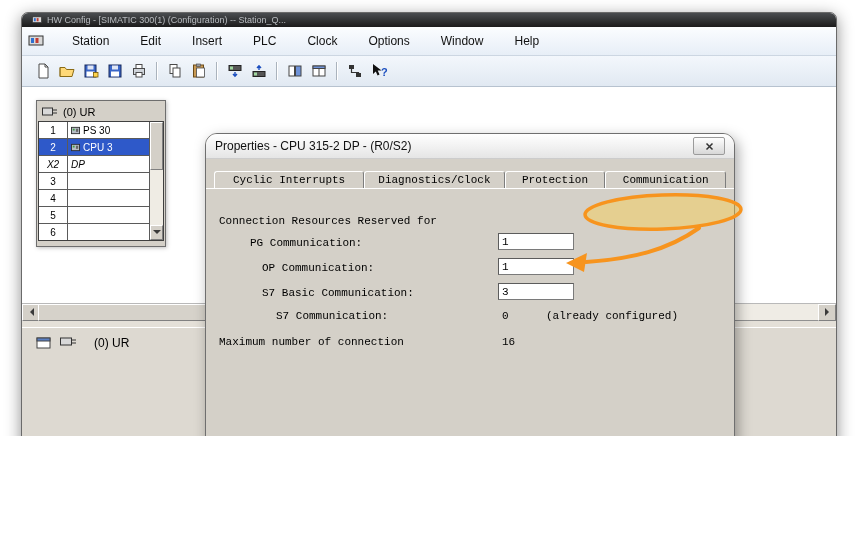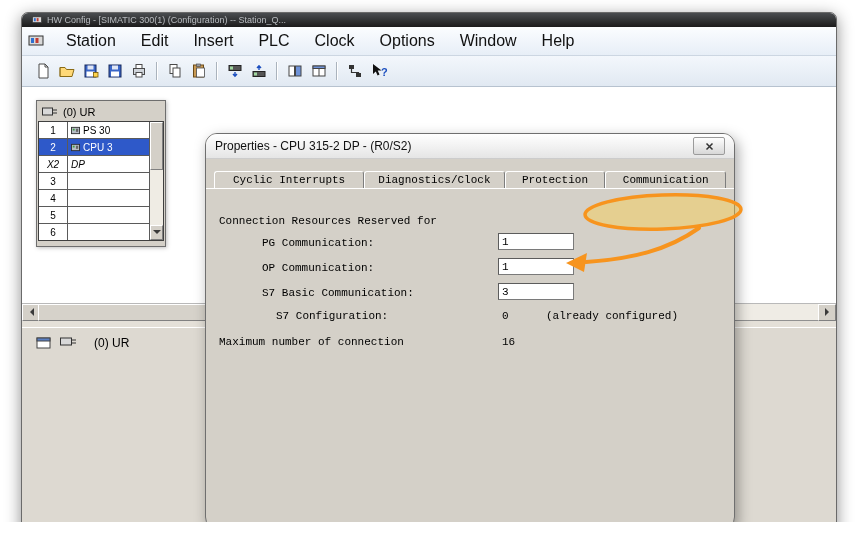--- a/index.html
+++ b/index.html
@@ -1,26 +1,26 @@
 <!DOCTYPE html>
 <html><head>
 <meta charset="utf-8">
 <style>
   html,body{margin:0;padding:0;background:#fff;}
-  .stage{position:relative;width:858px;height:522px;background:#fff;overflow:hidden;
+  .stage{position:relative;width:858px;height:436px;background:#fff;overflow:hidden;
          font-family:"Liberation Sans",sans-serif;-webkit-font-smoothing:antialiased;}
 
   
   .app-window{position:absolute;left:21px;top:12px;width:814px;height:538px;
     border:1px solid #6a6a6a;border-radius:7px 7px 0 0;overflow:hidden;
     box-shadow:0 4px 16px rgba(0,0,0,.45);background:#fff;display:flex;flex-direction:column;}
   .titlebar{height:14px;background:linear-gradient(#4a4d50,#1b1b1b);display:flex;align-items:center;
     padding:0 10px;gap:5px;color:#b9bcc0;font-size:9px;white-space:nowrap;overflow:hidden;}
   .menubar{height:28px;background:linear-gradient(#fbfdff,#e7eef7);border-bottom:1px solid #ccd6e2;
-    display:flex;align-items:center;padding:0 6px;gap:7px;font-size:16px;color:#111;}
+    display:flex;align-items:center;padding:0 6px;gap:13px;font-size:12px;color:#111;}
   .menu-item{padding:3px 9px;border-radius:2px;cursor:default;}
   .toolbar{height:30px;background:linear-gradient(#f3f7fc,#e1e9f2);border-bottom:1px solid #b7c2cf;
     display:flex;align-items:center;padding:0 9px;}
   .tbtn{width:24px;height:22px;display:flex;align-items:center;justify-content:center;}
   .tsep{width:1px;height:18px;background:#aab3bd;border-right:1px solid #fff;margin:0 5px;}
   .content{flex:1;position:relative;background:#fff;}
 
   
   .rack{position:absolute;left:14px;top:13px;width:126px;background:#d4d0c8;
     border:1px solid #6e6e6e;box-shadow:1px 1px 4px rgba(0,0,0,.25);padding:1px 1px 5px 1px;}
@@ -66,21 +66,21 @@
     background:linear-gradient(#fefefe,#d8d8d8);display:flex;align-items:center;justify-content:center;}
   .tabs{padding:12px 8px 0 8px;font-family:"Liberation Mono","DejaVu Sans Mono",monospace;font-size:11px;}
   .tab-row{display:flex;height:17px;}
   .tab{display:flex;align-items:center;justify-content:center;background:#d4d0c8;
     border-top:1px solid #fff;border-left:1px solid #fff;border-right:1px solid #7d7d7d;
     border-radius:3px 3px 0 0;white-space:nowrap;overflow:hidden;color:#000;}
   .dlg-content{flex:1;position:relative;border-top:1px solid #fff;
     font-family:"Liberation Mono","DejaVu Sans Mono",monospace;font-size:11px;color:#000;}
   .abs{position:absolute;white-space:nowrap;}
   .sec{left:13px;top:26px;}
-  .l-pg{left:56px;top:48px;} .l-op{left:56px;top:73px;} .l-sb{left:56px;top:98px;}
+  .l-pg{left:44px;top:48px;} .l-op{left:56px;top:73px;} .l-sb{left:56px;top:98px;}
   .l-s7{left:70px;top:121px;} .v-s7{left:296px;top:121px;} .sfx{left:340px;top:121px;}
   .l-max{left:13px;top:147px;} .v-max{left:296px;top:147px;}
   .din{position:absolute;left:292px;width:68px;height:15px;background:#fff;
     border:1px solid #7a7a7a;border-top-color:#5c5c5c;border-left-color:#5c5c5c;
     font-family:"Liberation Mono","DejaVu Sans Mono",monospace;font-size:11px;padding:0 3px;}
   .in-pg{top:44px;} .in-op{top:69px;} .in-sb{top:94px;}
 
   
   .anno{position:absolute;left:0;top:0;width:858px;height:550px;z-index:50;pointer-events:none;}
   .anno ellipse{fill:rgba(255,206,61,.40);}
@@ -330,21 +330,21 @@
       </div>
     </div>
     <div class="dlg-content">
       <span class="abs sec">Connection Resources Reserved for</span>
       <span class="abs l-pg">PG Communication:</span>
       <input class="din in-pg" value="1" style="">
       <span class="abs l-op">OP Communication:</span>
       <input class="din in-op" value="1" style="">
       <span class="abs l-sb">S7 Basic Communication:</span>
       <input class="din in-sb" value="3" style="">
-      <span class="abs l-s7">S7 Configuration:</span>
+      <span class="abs l-s7">S7 Communication:</span>
       <span class="abs v-s7">0</span>
       <span class="abs sfx">(already configured)</span>
       <span class="abs l-max">Maximum number of connection</span>
       <span class="abs v-max">16</span>
     </div>
   </div>
 
   <svg class="anno" viewBox="0 0 858 550">
     <ellipse cx="663" cy="212" rx="78" ry="17" transform="rotate(-2 663 212)" stroke-width="3.5" stroke="#F7941E"></ellipse>
     <path d="M699 228 C 668 250, 632 259, 586 262" fill="none" stroke-width="4" stroke-linecap="round" stroke="#F7941E"></path>

